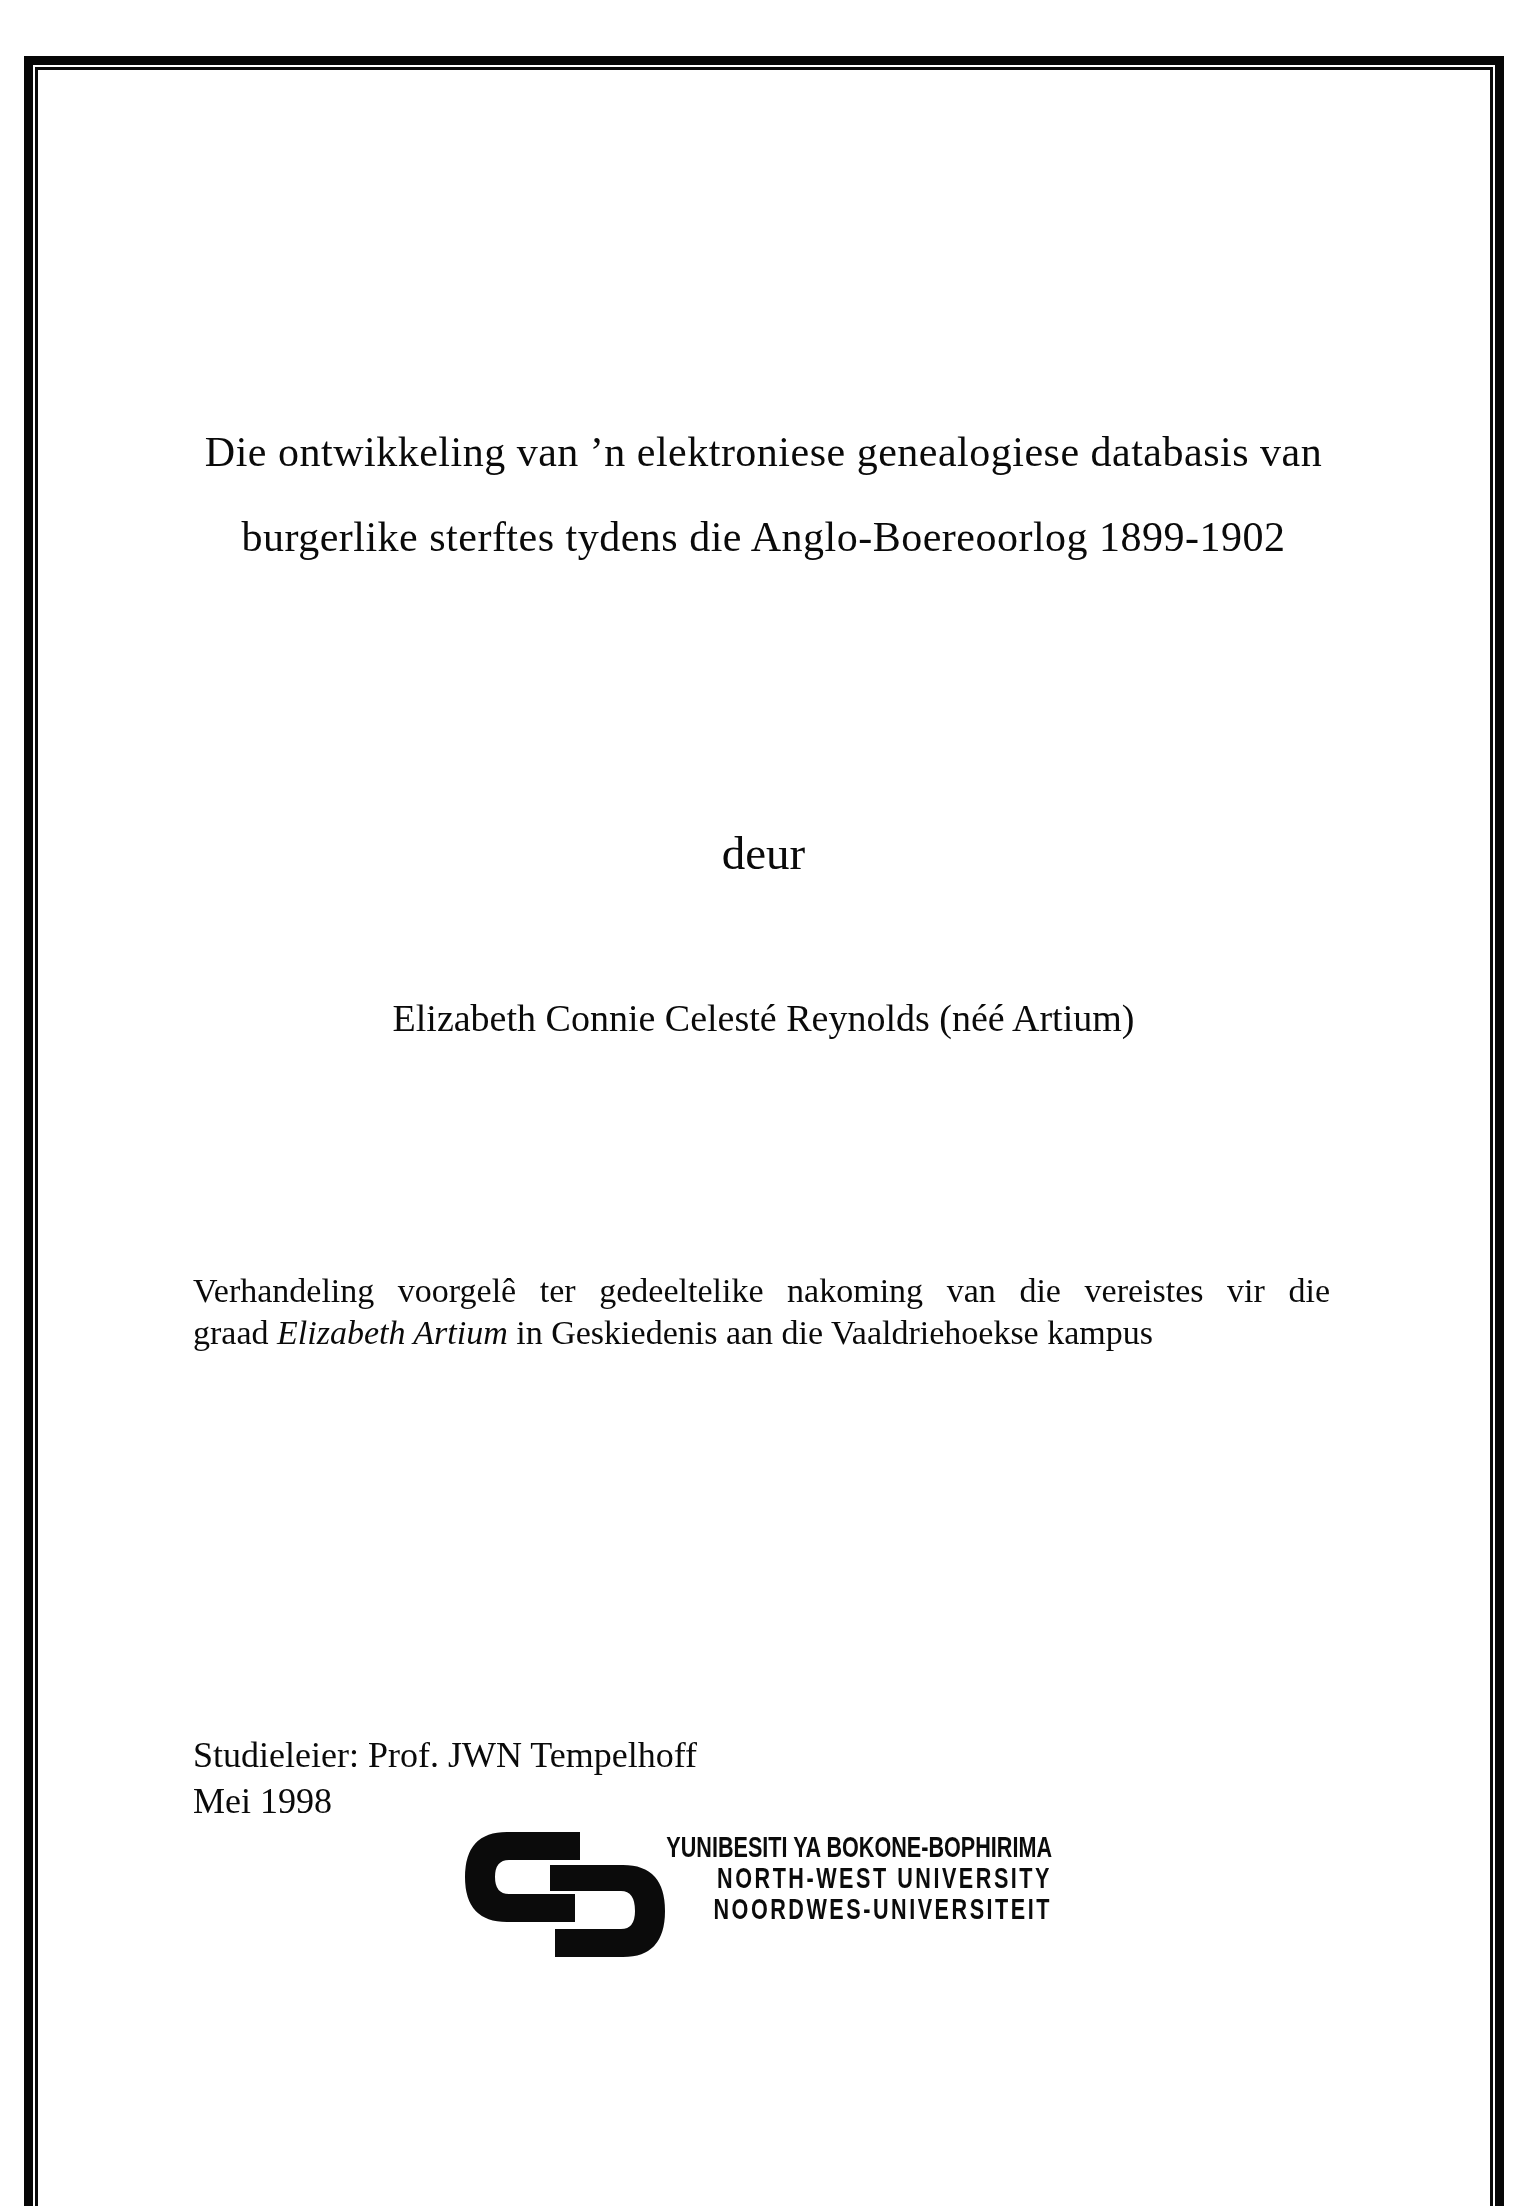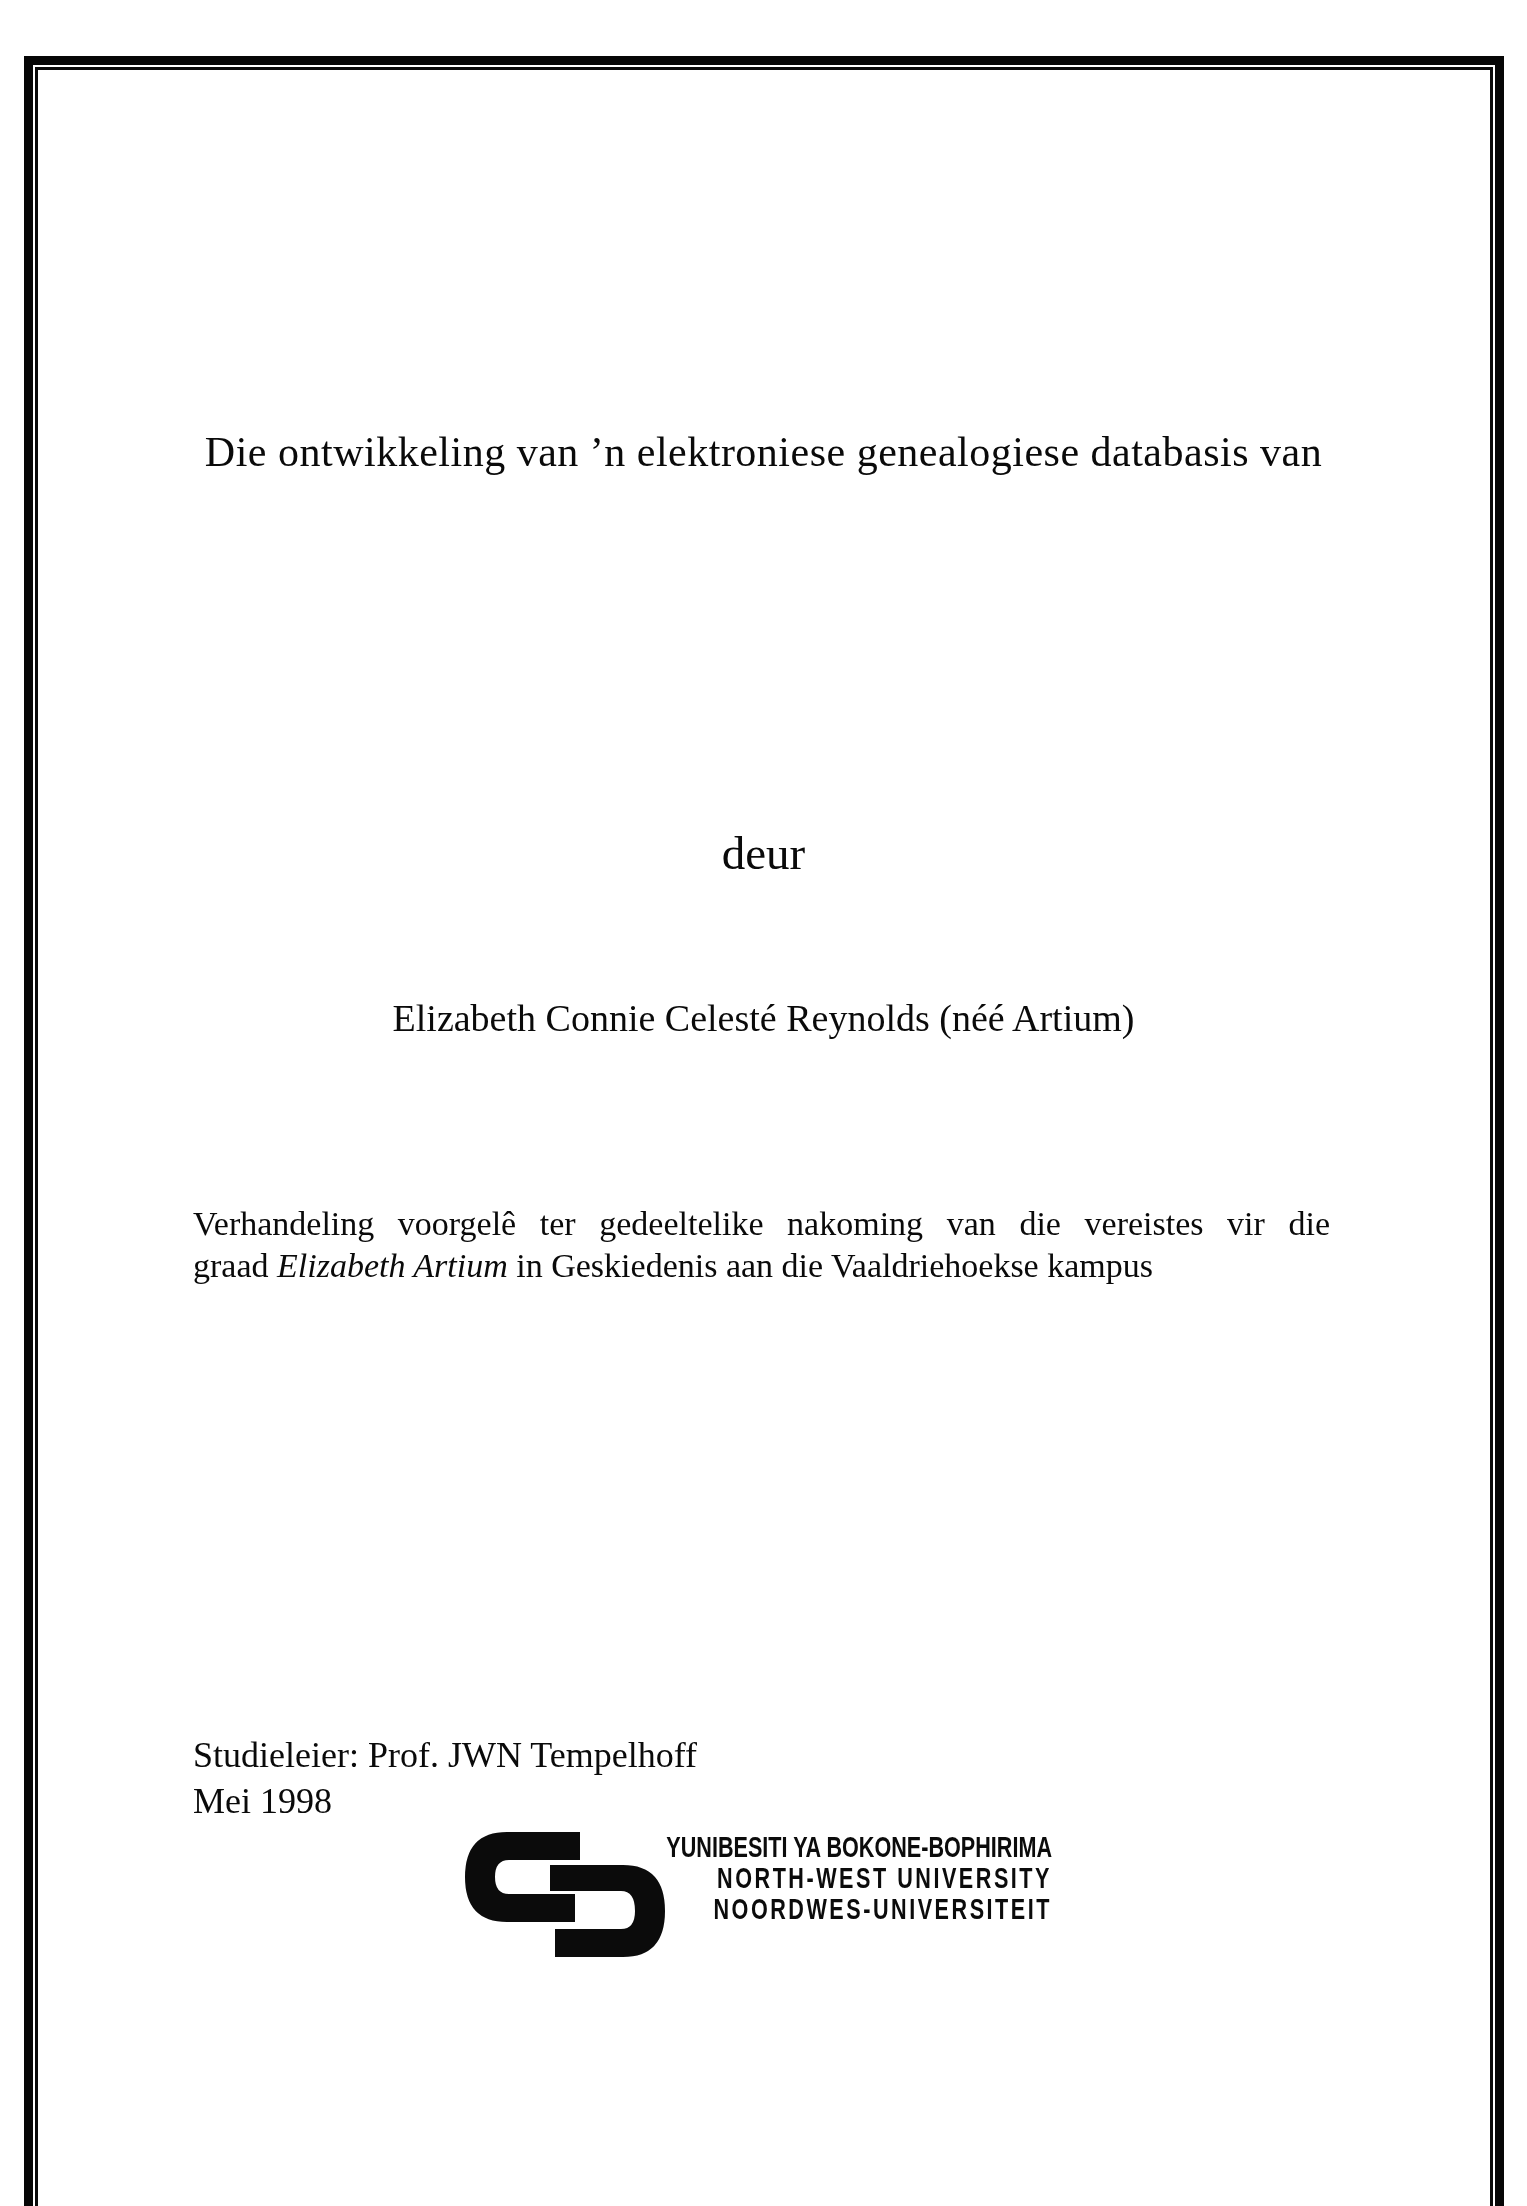--- a/index.html
+++ b/index.html
@@ -59,21 +59,21 @@
     position: absolute;
     top: 964px;
     left: 0;
     width: 100%;
     text-align: center;
     font-size: 38px;
     line-height: 44px;
   }
   .declaration {
     position: absolute;
-    top: 1171px;
+    top: 1238px;
     left: 193px;
     width: 1137px;
     font-size: 34px;
     line-height: 42px;
   }
   .declaration .justified {
     text-align: justify;
     text-align-last: justify;
   }
   .declaration .italic {
@@ -123,20 +123,21 @@
 <body>
 
 <div class="page">
 
   <div class="frame-outer">
     <div class="frame-inner"></div>
   </div>
 
   <h1 class="thesis-title">
     <span>Die ontwikkeling van ’n elektroniese genealogiese databasis van</span><br>
+    <span>burgerlike sterftes tydens die Anglo-Boereoorlog 1899-1902</span>
   </h1>
 
   <div class="byline">deur</div>
 
   <div class="author-line">Elizabeth Connie Celesté Reynolds (néé Artium)</div>
 
   <div class="declaration">
     <div class="justified">Verhandeling voorgelê ter gedeeltelike nakoming van die vereistes vir die</div>
     <div><span>graad </span><span class="italic">Elizabeth Artium</span><span> in Geskiedenis aan die Vaaldriehoekse kampus</span></div>
   </div>

